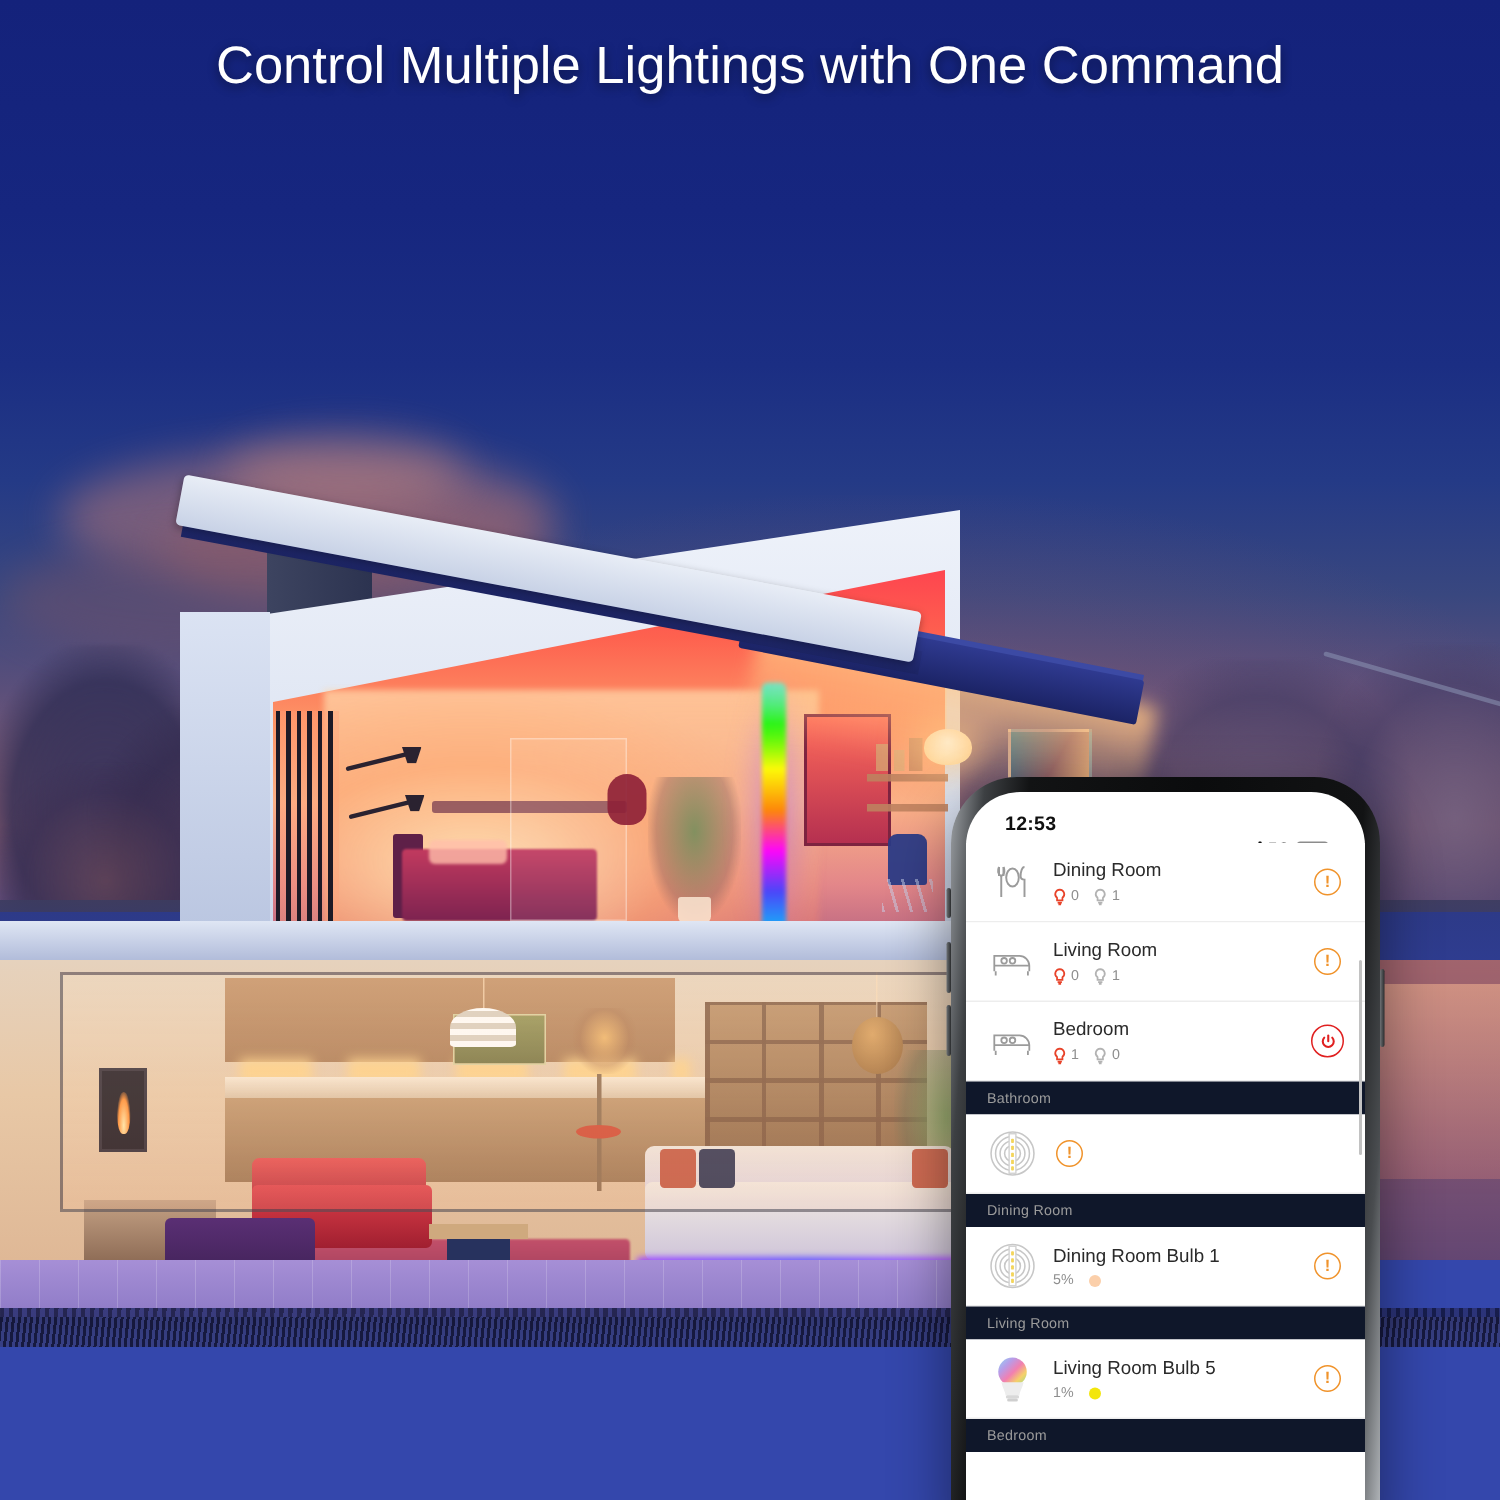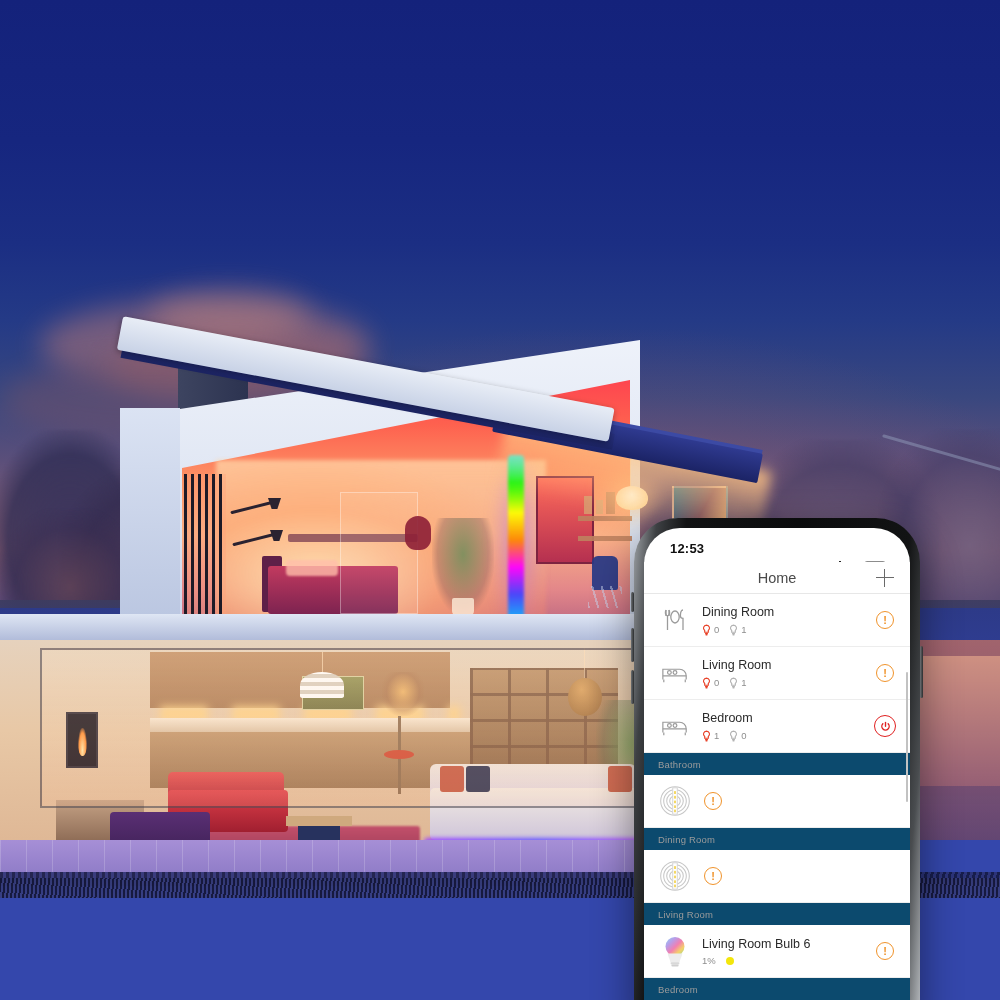--- a/index.html
+++ b/index.html
@@ -452,21 +452,21 @@
   }
   .nav-add::before, .nav-add::after {
     content:""; position:absolute; background:#6a6a6a;
   }
   .nav-add::before { left:0; top:8px; width:18px; height:1.4px; }
   .nav-add::after  { top:0; left:8px; height:18px; width:1.4px; }
 
   
   .list { position:relative; background:#fff; }
   .group-head {
-    background:#0c4a6e; padding:6px 14px 5px 14px;
+    background:#0f172a; padding:6px 14px 5px 14px;
     font-size:9.5px; color:#9b9b9b; letter-spacing:.2px;
   }
   .row {
     display:flex; align-items:center; gap:10px;
     padding:9px 14px 9px 14px; background:#fff;
     border-bottom:1px solid #ededed; min-height:50px;
   }
   .row-icon { width:34px; height:34px; flex:0 0 34px; display:flex; align-items:center; justify-content:center; }
   .row-mid { flex:1 1 auto; min-width:0; }
   .row-title { font-size:12.5px; color:#2a2a2a; line-height:1.35; white-space:nowrap; }
@@ -592,20 +592,21 @@
 
   <div class="right-house"></div>
   <div class="right-house-glass"></div>
 
   <div class="grass-dark"></div>
   <div class="grass"></div>
   <div class="scene-mask-bottom"></div>
 </div>
 
 <div class="headings">
+  <div class="subtitle">Control Multiple Lightings with One Command</div>
 </div>
 
 <div id="phone">
   <div class="phone-body"></div>
   <div class="btn-side btn-mute"></div>
   <div class="btn-side btn-vol1"></div>
   <div class="btn-side btn-vol2"></div>
   <div class="btn-side btn-pwr"></div>
 
   <div class="phone-screen">
@@ -617,24 +618,20 @@
             <i></i>
             <i></i>
             <i></i>
             <i></i>
           </span>
         <span class="st-net">5G</span>
         <span class="batt"><span class="batt-fill"></span></span>
       </div>
     </div>
 
-    <div class="navbar">
-      <div class="nav-title">Home</div>
-      <div class="nav-add"></div>
-    </div>
 
     <div class="list">
       <div class="scrollbar"></div>
 
       <div class="row">
         <div class="row-icon">
           <svg width="26" height="24" viewBox="0 0 26 24" fill="none" stroke="#9b9b9b" stroke-width="1.3">
             <path d="M4 2v6M7 2v6M5.5 8v14"></path>
               <path d="M4 2c-1 2-1 5 1.5 6C8 7 8 4 7 2"></path>
             <ellipse cx="13" cy="9" rx="4.2" ry="6"></ellipse>
@@ -772,20 +769,27 @@
             <rect x="14.6" y="3" width="4.8" height="28" fill="#ffffff" stroke="#d2d2d2" stroke-width="1"></rect>
             <g fill="#f3d55b" stroke="none">
               <rect x="16" y="6.5" width="2" height="3" rx=".6"></rect>
               <rect x="16" y="11.5" width="2" height="3" rx=".6"></rect>
               <rect x="16" y="16.5" width="2" height="3" rx=".6"></rect>
               <rect x="16" y="21.5" width="2" height="3" rx=".6"></rect>
               <rect x="16" y="26" width="2" height="3" rx=".6"></rect>
             </g>
           </svg>
         </div>
+        <div class="row-mid">
+          <div class="row-title">Dining Room Bulb 1</div>
+          <div class="row-sub">
+            <span class="dim">5%</span>
+            <span class="swatch" style="background:#fbcfaa"></span>
+          </div>
+        </div>
         <div class="row-act">
           <div class="warn">!</div>
         </div>
       </div>
 
       <div class="group-head">Living Room</div>
       <div class="row">
         <div class="row-icon">
           <svg width="28" height="32" viewBox="0 0 28 32">
             <defs>
@@ -797,21 +801,21 @@
                 <stop offset="100%" stop-color="#8fe08a"></stop>
               </linearGradient>
             </defs>
             <circle cx="14" cy="11.5" r="9.5" fill="url(#bulbgrad)"></circle>
             <path d="M6.6 18.5 C7.6 23, 9 24, 9.4 27.4 h9.2 C19 24, 20.4 23, 21.4 18.5 Z" fill="#ededed"></path>
             <rect x="9.6" y="27.2" width="8.8" height="2.2" rx="1" fill="#d8d8d8"></rect>
             <rect x="10.4" y="29.4" width="7.2" height="2" rx="1" fill="#cfcfcf"></rect>
           </svg>
         </div>
         <div class="row-mid">
-          <div class="row-title">Living Room Bulb 6</div>
+          <div class="row-title">Living Room Bulb 5</div>
           <div class="row-sub">
             <span class="dim">1%</span>
             <span class="swatch" style="background:#f3e60c"></span>
           </div>
         </div>
         <div class="row-act">
           <div class="warn">!</div>
         </div>
       </div>
 

